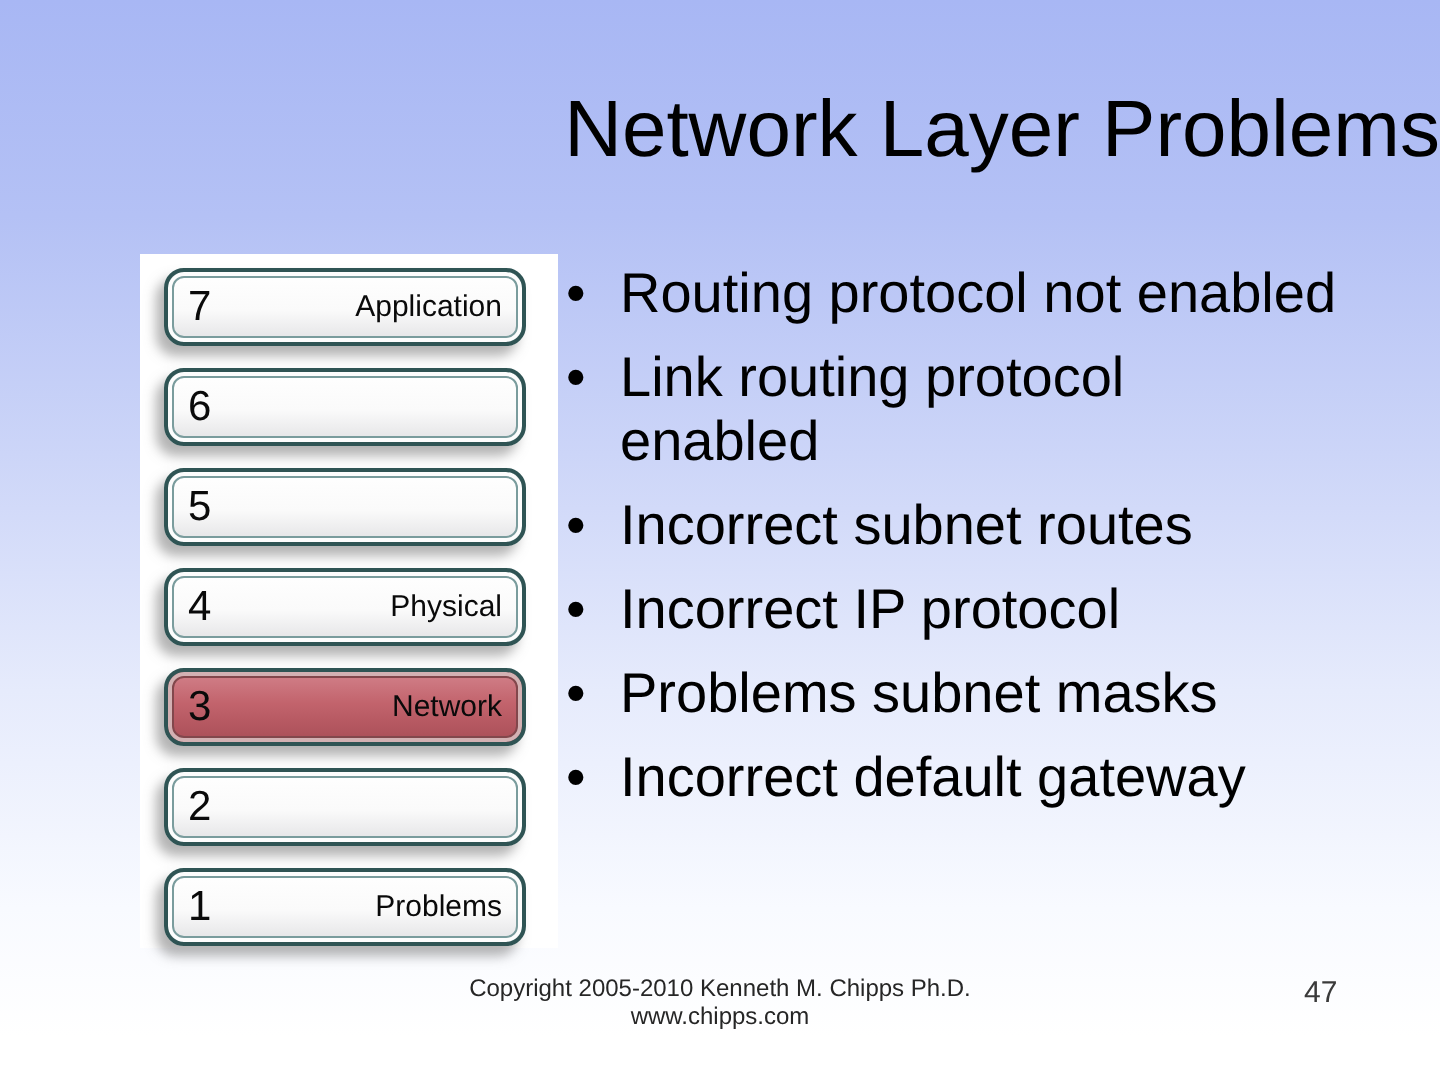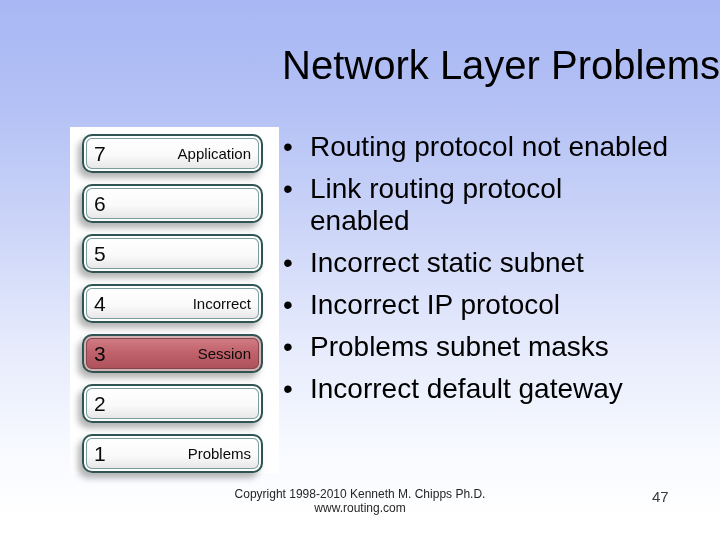--- a/index.html
+++ b/index.html
@@ -136,25 +136,25 @@
       <span class="layer-label">Application</span>
     </div>
     <div class="layer-box">
       <span class="layer-num">6</span>
     </div>
     <div class="layer-box">
       <span class="layer-num">5</span>
     </div>
     <div class="layer-box">
       <span class="layer-num">4</span>
-      <span class="layer-label">Incorrect</span>
+      <span class="layer-label">Physical</span>
     </div>
     <div class="layer-box highlighted">
       <span class="layer-num">3</span>
-      <span class="layer-label">Session</span>
+      <span class="layer-label">Network</span>
     </div>
     <div class="layer-box">
       <span class="layer-num">2</span>
     </div>
     <div class="layer-box">
       <span class="layer-num">1</span>
       <span class="layer-label">Problems</span>
     </div>
   </div>
 
@@ -163,36 +163,36 @@
       <span class="bullet-marker">•</span>
       <span class="bullet-text">Routing protocol not enabled</span>
     </li>
     <li class="bullet-item">
       <span class="bullet-marker">•</span>
       <span class="bullet-text">Link routing protocol
 enabled</span>
     </li>
     <li class="bullet-item">
       <span class="bullet-marker">•</span>
-      <span class="bullet-text">Incorrect static subnet</span>
+      <span class="bullet-text">Incorrect subnet routes</span>
     </li>
     <li class="bullet-item">
       <span class="bullet-marker">•</span>
       <span class="bullet-text">Incorrect IP protocol</span>
     </li>
     <li class="bullet-item">
       <span class="bullet-marker">•</span>
       <span class="bullet-text">Problems subnet masks</span>
     </li>
     <li class="bullet-item">
       <span class="bullet-marker">•</span>
       <span class="bullet-text">Incorrect default gateway</span>
     </li>
   </ul>
 
   <div class="footer">
-    <div>Copyright 1998-2010  Kenneth M. Chipps Ph.D.</div>
-    <div>www.routing.com</div>
+    <div>Copyright 2005-2010  Kenneth M. Chipps Ph.D.</div>
+    <div>www.chipps.com</div>
   </div>
 
   <div class="page-number">47</div>
 
 </div>
 
 </body></html>

